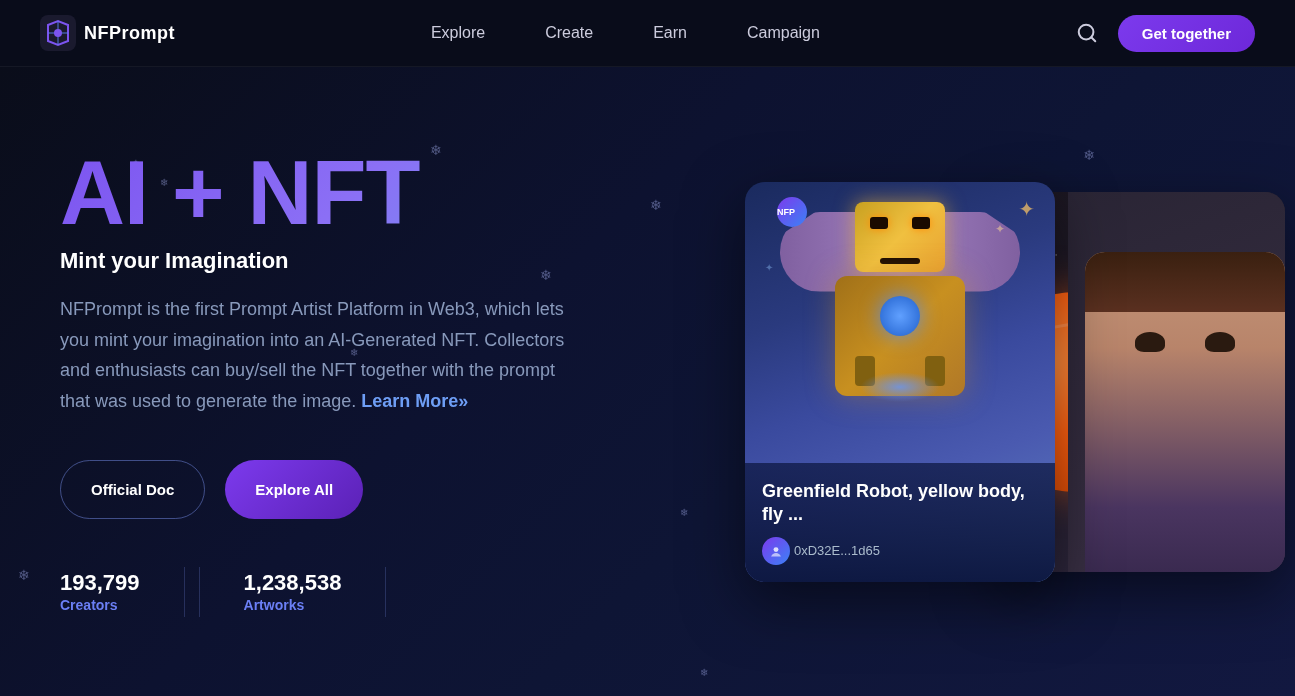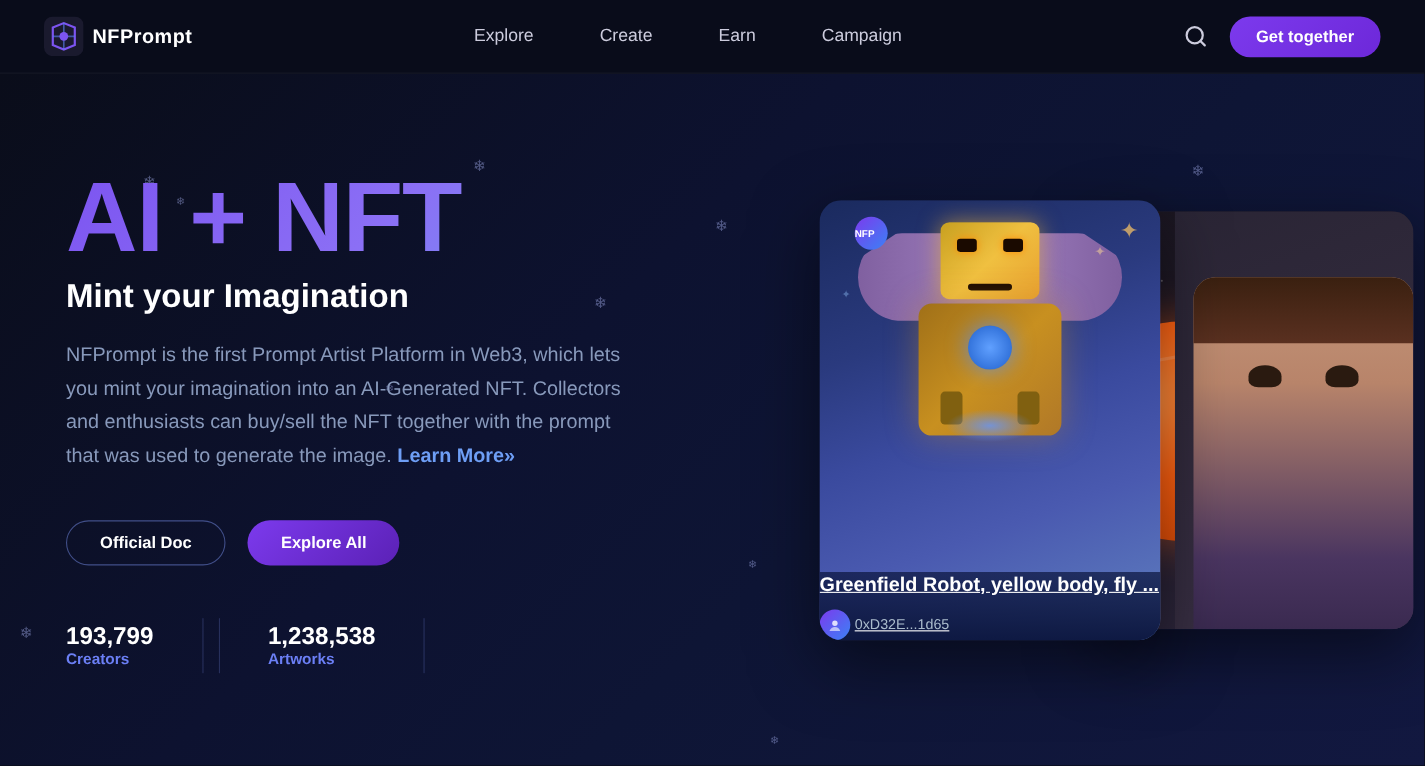--- a/index.html
+++ b/index.html
@@ -106,21 +106,21 @@
       font-weight: 800;
       background: linear-gradient(135deg, #7c54f0, #8b6ff5, #6e9ef5);
       -webkit-background-clip: text;
       -webkit-text-fill-color: transparent;
       background-clip: text;
       line-height: 1.05;
       letter-spacing: -1px;
     }
 
     .hero-subtitle {
-      font-size: 30px;
+      font-size: 22px;
       font-weight: 700;
       color: #fff;
       margin-top: 8px;
       margin-bottom: 20px;
     }
 
     .hero-description {
       font-size: 18px;
       color: #8899bb;
       line-height: 1.7;
@@ -138,21 +138,21 @@
       display: flex;
       gap: 20px;
       margin-bottom: 48px;
     }
 
     .btn-official {
       background: transparent;
       color: #fff;
       border: 1.5px solid rgba(100, 120, 200, 0.6);
       border-radius: 30px;
-      padding: 2px 30px;
+      padding: 20px 30px;
       font-size: 15px;
       font-weight: 600;
       cursor: pointer;
     }
 
     .btn-explore {
       background: linear-gradient(135deg, #7c3aed, #5b21b6);
       color: #fff;
       border: none;
       border-radius: 30px;
@@ -293,23 +293,22 @@
       height: 30px;
       background: radial-gradient(ellipse, rgba(100,150,255,0.8) 0%, transparent 70%);
       border-radius: 50%;
     }
 
     .card-info {
       position: absolute;
       bottom: 0;
       left: 0;
       right: 0;
-      padding: 0;
+      padding: 17px;
       background: linear-gradient(0deg, rgba(10,20,60,0.95) 0%, rgba(10,20,60,0.7) 100%);
-      text-decoration: underline;
     }
 
     .card-title {
       font-size: 18px;
       font-weight: 700;
       color: #fff;
       line-height: 1.3;
       margin-bottom: 10px;
     }
 

